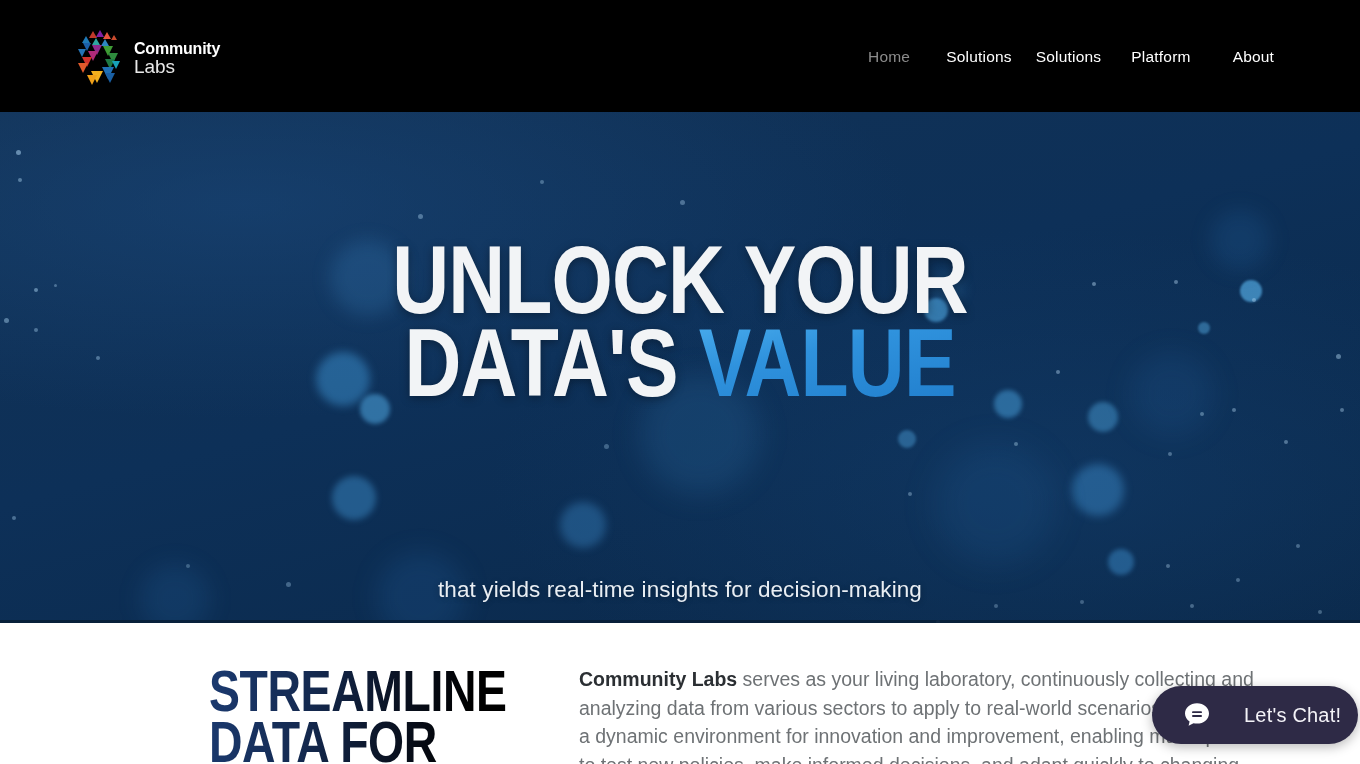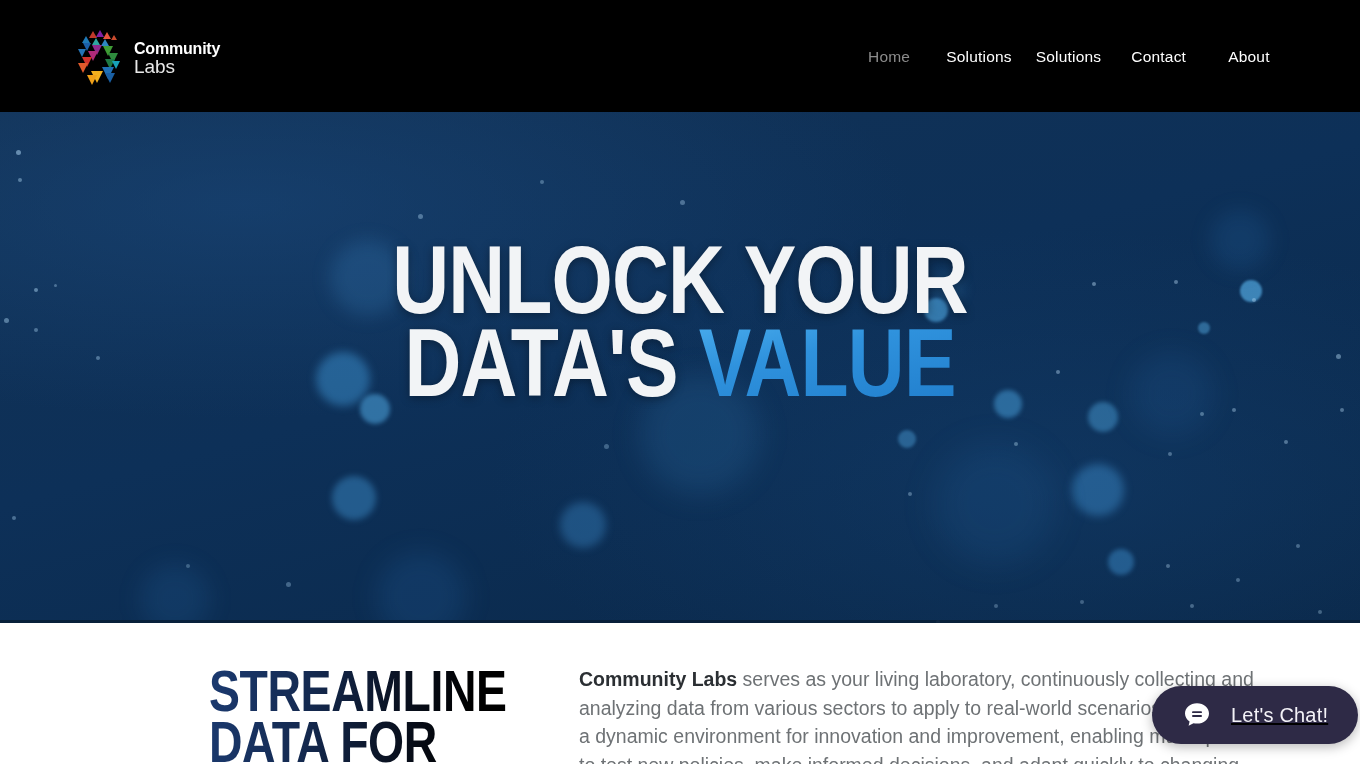--- a/index.html
+++ b/index.html
@@ -130,25 +130,24 @@
   }
   .body-copy b{ color:#2b2f33; font-weight:bold;text-align:right; }
 
   
   .chat-widget{
     position:absolute; left:1152px; top:686px;
     width:206px; height:58px;
     background:#2e2a46;
     border-radius:29px;
     display:flex; align-items:center;
-    padding-left:30px; gap:19px;
+    padding-left:30px; gap:32px;
     box-shadow:0 3px 12px rgba(0,0,0,.28);
     z-index:40;
     cursor:pointer;
-    text-decoration:underline;
   }
   .chat-icon{ width:30px; height:30px; display:block; flex:0 0 auto; }
   .chat-label{
     color:#f3f2f7; font-size:20px; letter-spacing:.2px; white-space:nowrap;
   }
 </style>
 </head>
 <body>
 
 <div class="navbar">
@@ -192,21 +191,21 @@
     </span>
   </div>
 
   <div class="nav-menu">
     <span class="nav-item dim">Home</span>
     <span class="nav-sp1"></span>
     <span class="nav-item">Solutions</span>
     <span class="nav-sp2"></span>
     <span class="nav-item">Solutions</span>
     <span class="nav-sp3"></span>
-    <span class="nav-item">Contact</span>
+    <span class="nav-item">Platform</span>
     <span class="nav-sp4"></span>
     <span class="nav-item">About</span>
   </div>
 </div>
 
 <div class="hero">
 
   <div>
     <div class="bokeh" style="left:330px;top:128px;width:76px;height:76px;background:rgba(70,150,215,.20);filter:blur(9px);"></div>
     <div class="bokeh" style="left:640px;top:262px;width:120px;height:120px;background:rgba(60,140,205,.16);filter:blur(14px);"></div>
@@ -270,20 +269,21 @@
     <div class="bokeh" style="left:680px;top:88px;width:5px;height:5px;background:rgba(175,214,242,.38);"></div>
   </div>
 
   <h1 class="hero-head">
     <span class="l-white">UNLOCK YOUR</span>
     <span class="l-mix"><span class="w-white">DATA'S </span><span class="w-blue">VALUE</span></span>
   </h1>
 
   <p class="hero-sub">
     <br>
+    <span>that yields real-time insights for decision-making</span>
   </p>
 
   <div class="hero-line"></div>
 </div>
 
 <div class="section2">
   <h2 class="stream-head">
     <span>STREAMLINE</span>
     <span>DATA FOR</span>
   </h2>

